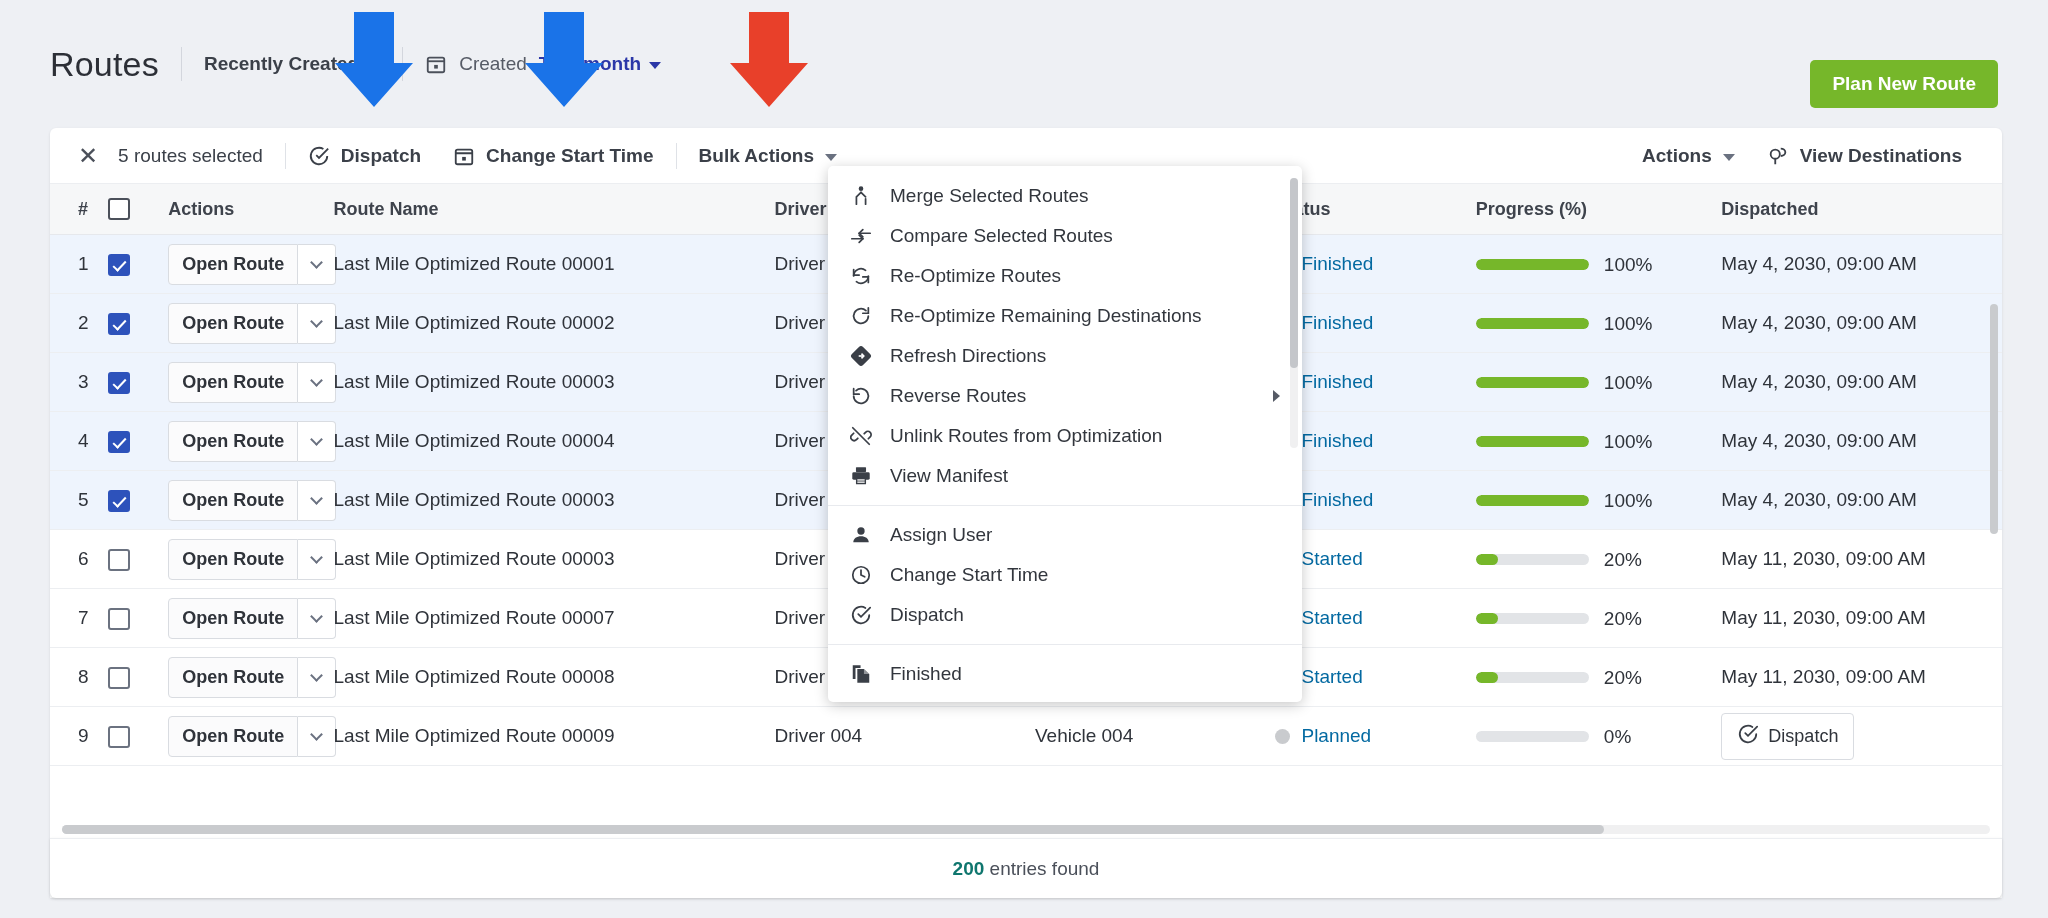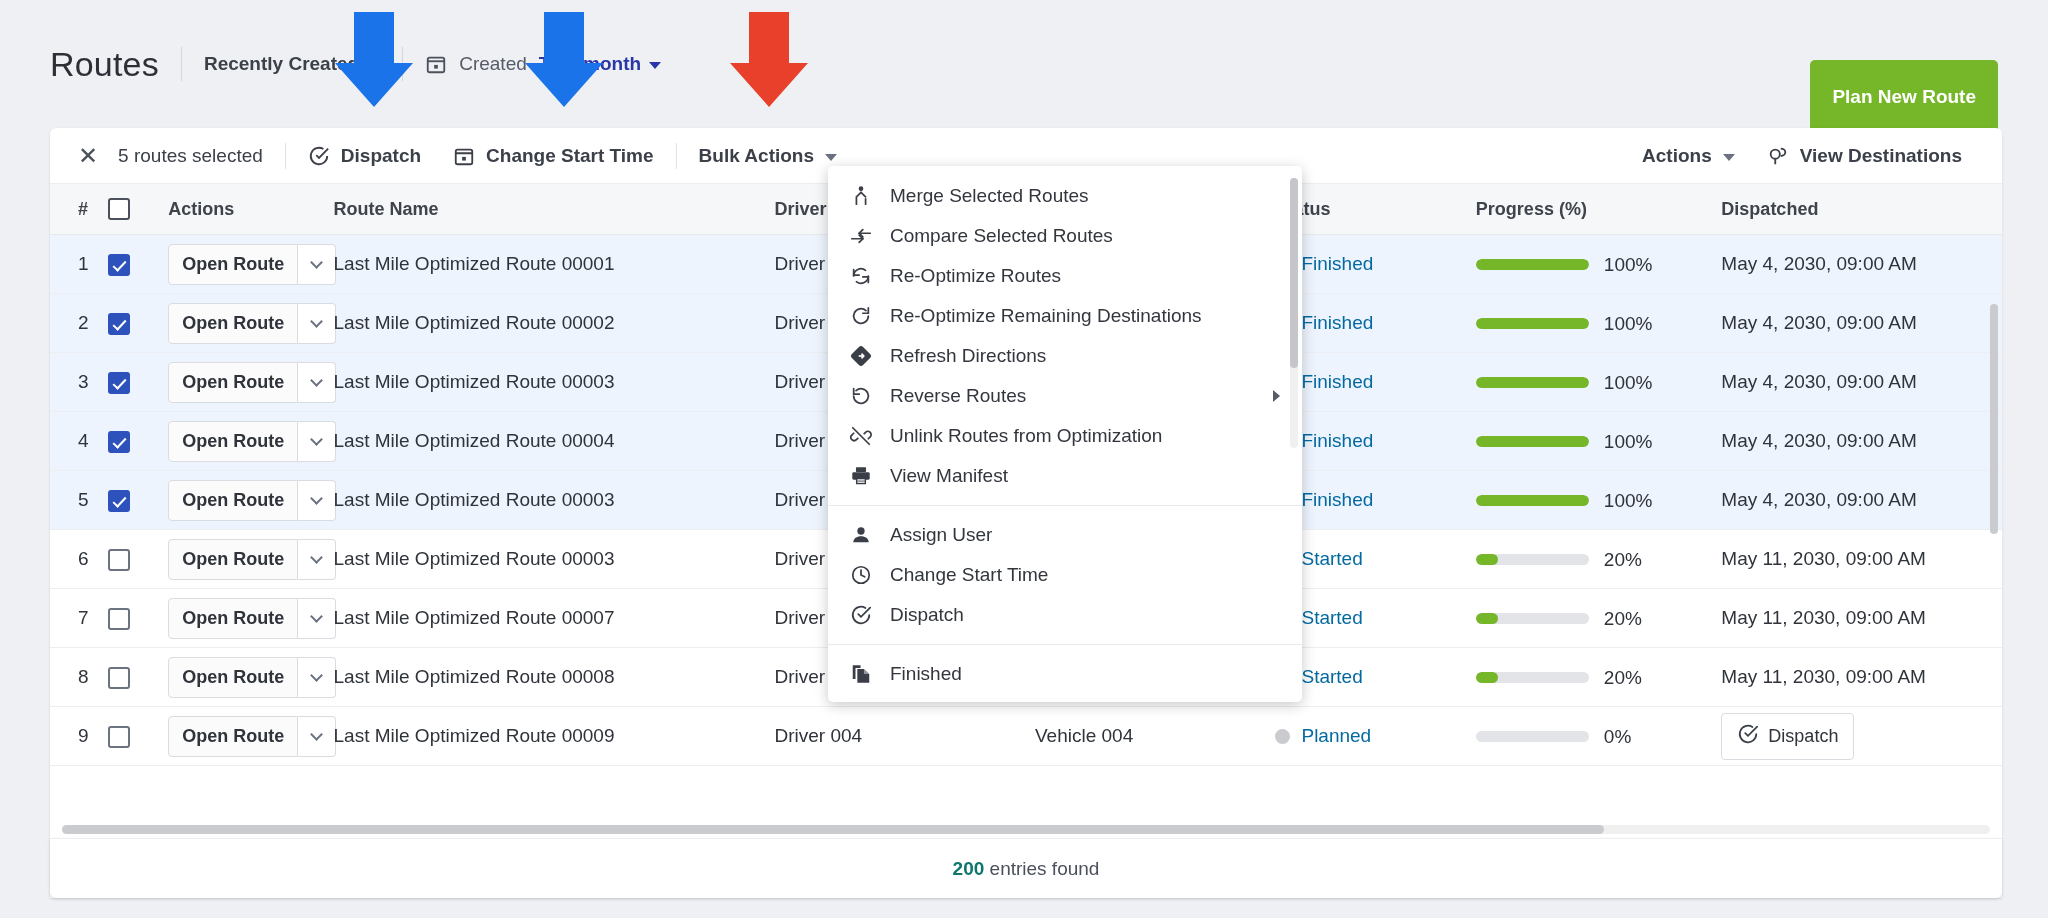--- a/index.html
+++ b/index.html
@@ -33,21 +33,21 @@
   .created-group { display: flex; align-items: center; gap: 12px; }
   .cal-icon { display: inline-block; width: 22px; height: 22px; position: relative; }
   .created-label { font-size: 19px; color: #565b66; }
   .this-month {
     font-size: 19px; color: #2b37a8; font-weight: 700;
     display: flex; align-items: center; gap: 8px; cursor: pointer;
   }
   .plan-btn {
     position: absolute; right: 50px; top: 60px;
     background: #76b72a; color: #fff; border: none; border-radius: 5px;
-    font-size: 19px; font-weight: 700; padding: 26px 22px; cursor: pointer;
+    font-size: 19px; font-weight: 700; padding: 13px 22px; cursor: pointer;
     font-family: "Liberation Sans", sans-serif;
   }
 
   
   .card {
     position: absolute; left: 50px; top: 128px; width: 1952px; height: 770px;
     background: #fff; border-radius: 6px 6px 0 0;
     box-shadow: 0 1px 3px rgba(0,0,0,.10);
     overflow: hidden;
   }

